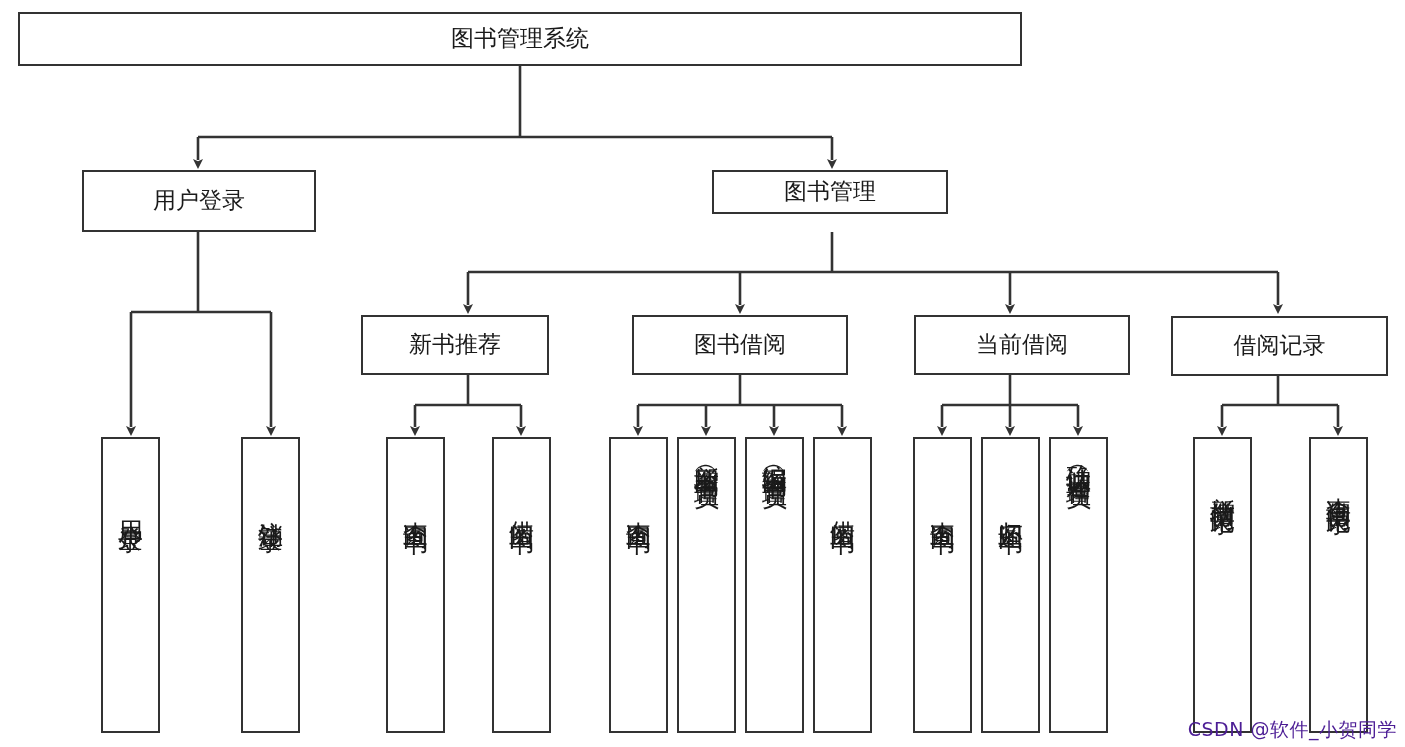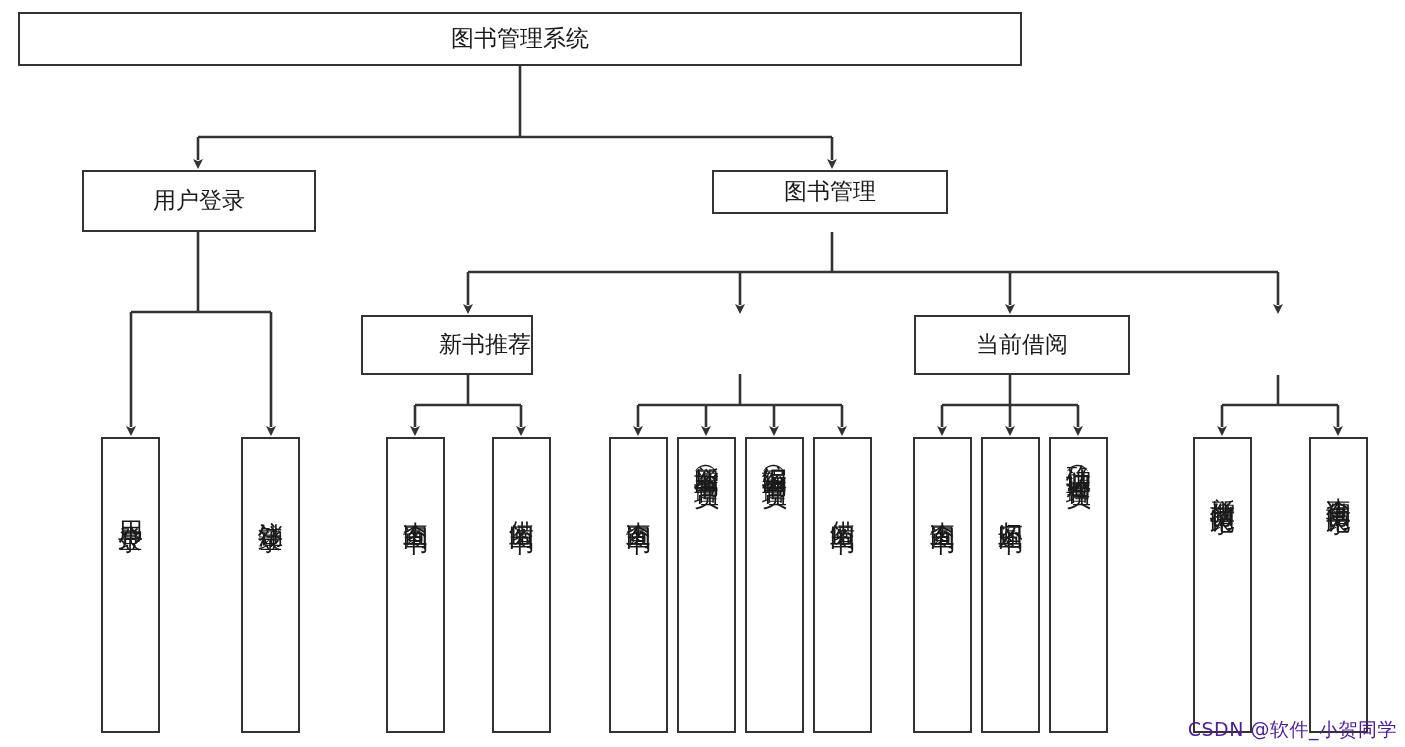--- a/index.html
+++ b/index.html
@@ -129,25 +129,31 @@
     <span class="node-label">图书管理系统</span>
   </div>
 
   <div class="node horizontal" style="left:82px; top:170px; width:234px; height:62px;">
     <span class="node-label">用户登录</span>
   </div>
   <div class="node horizontal" style="left:712px; top:170px; width:236px; height:44px;">
     <span class="node-label">图书管理</span>
   </div>
 
-  <div class="node horizontal" style="left:361px; top:315px; width:172px; height:60px;justify-content:flex-end;">
+  <div class="node horizontal" style="left:361px; top:315px; width:188px; height:60px;">
     <span class="node-label">新书推荐</span>
+  </div>
+  <div class="node horizontal" style="left:632px; top:315px; width:216px; height:60px;">
+    <span class="node-label">图书借阅</span>
   </div>
   <div class="node horizontal" style="left:902px; top:315px; width:216px; height:60px;margin-left:12px;">
     <span class="node-label">当前借阅</span>
+  </div>
+  <div class="node horizontal" style="left:1171px; top:316px; width:217px; height:60px;">
+    <span class="node-label">借阅记录</span>
   </div>
 
   <div class="node vertical" style="left:101px; top:437px; width:59px; height:296px; padding-top:62px;">
     <span class="node-label">用户登录</span>
   </div>
   <div class="node vertical" style="left:241px; top:437px; width:59px; height:296px; padding-top:62px;">
     <span class="node-label">注销登录</span>
   </div>
 
   <div class="node vertical" style="left:386px; top:437px; width:59px; height:296px; padding-top:62px;">

